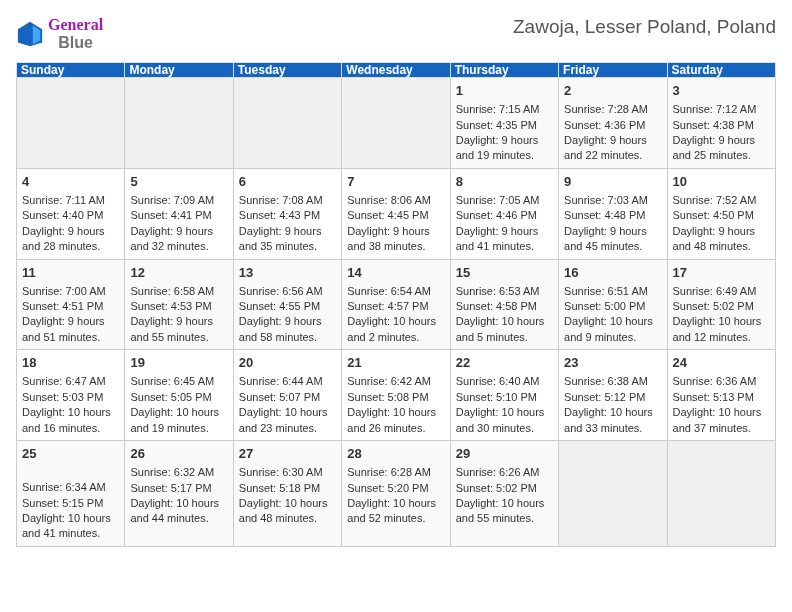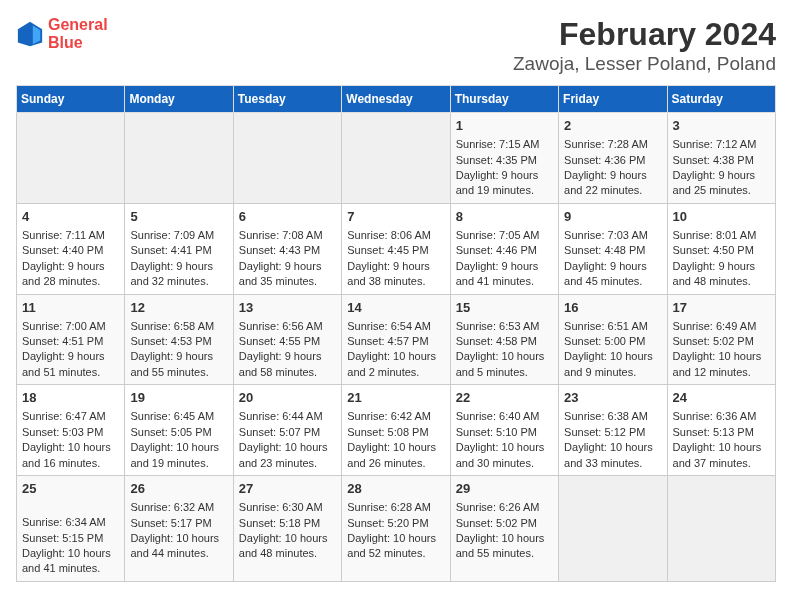--- a/index.html
+++ b/index.html
@@ -40,21 +40,21 @@
     table {
       width: 100%;
       border-collapse: collapse;
       font-size: 11px;
     }
     thead tr {
       background: #1565c0;
       color: #fff;
     }
     thead th {
-      padding: 6px 4px;
+      padding: 0 4px;
       text-align: left;
       font-size: 12px;
       font-weight: bold;
       border: 1px solid #ddd;
     }
     tbody tr {
       vertical-align: top;
     }
     tbody td {
       border: 1px solid #ccc;
@@ -87,26 +87,25 @@
 </head>
 <body>
 
 <div class="header-area">
   <div class="logo">
     <svg class="logo-icon" viewBox="0 0 30 30">
       <polygon points="15,2 28,10 28,24 15,28 2,24 2,10" fill="#1565c0"></polygon>
       <polygon points="18,6 26,11 26,22 18,26" fill="#42a5f5"></polygon>
     </svg>
     <div>
-      <div style="font-size:16px;font-weight:bold;color:#ef4444;">General</div>
-      <div style="font-size:16px;font-weight:bold;color:#ef4444;">Blue</div>
+      <div style="font-size:16px;font-weight:bold;color:#a21caf;font-family:Liberation Serif, serif;">General</div>
+      <div style="font-size:16px;font-weight:bold;color:#737373;text-align:center;">Blue</div>
     </div>
   </div>
   <div class="title-area">
-    <div class="main-title">February 2024</div>
     <div class="subtitle">Zawoja, Lesser Poland, Poland</div>
   </div>
 </div>
 
 <table>
   <thead>
     <tr>
     <th>Sunday</th>
         <th>Monday</th>
         <th>Tuesday</th>
@@ -182,21 +181,21 @@
         </td>
         <td>
           <span class="day-num">9</span>
           <div class="day-info" style="white-space: pre-line;">Sunrise: 7:03 AM
 Sunset: 4:48 PM
 Daylight: 9 hours
 and 45 minutes.</div>
         </td>
         <td>
           <span class="day-num">10</span>
-          <div class="day-info" style="white-space: pre-line;">Sunrise: 8:01 AM
+          <div class="day-info" style="white-space: pre-line;">Sunrise: 7:52 AM
 Sunset: 4:50 PM
 Daylight: 9 hours
 and 48 minutes.</div>
         </td>
       </tr>
       <tr>
         <td>
           <span class="day-num">11</span>
           <div class="day-info" style="white-space: pre-line;">Sunrise: 7:00 AM
 Sunset: 4:51 PM

